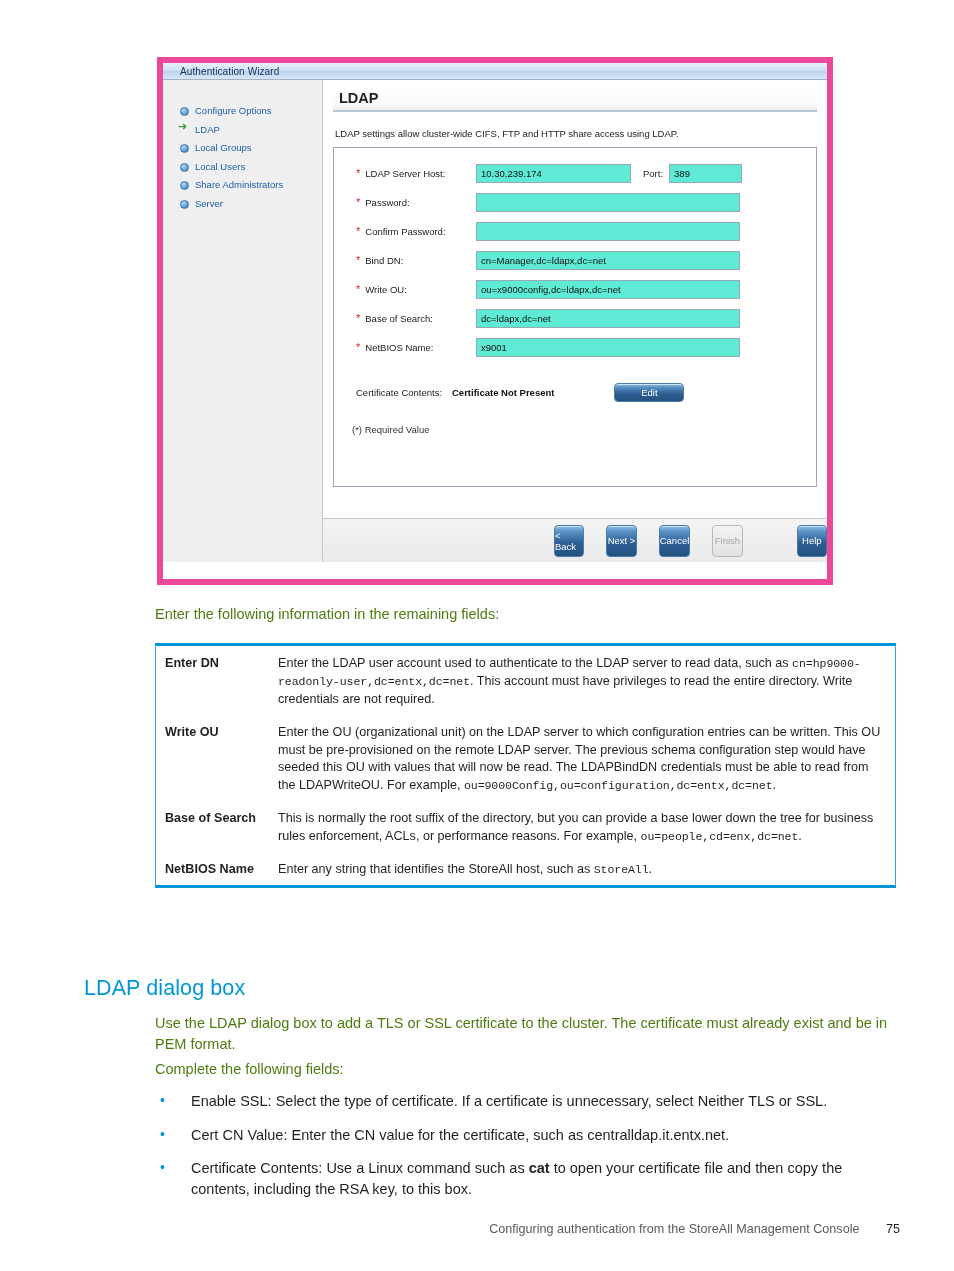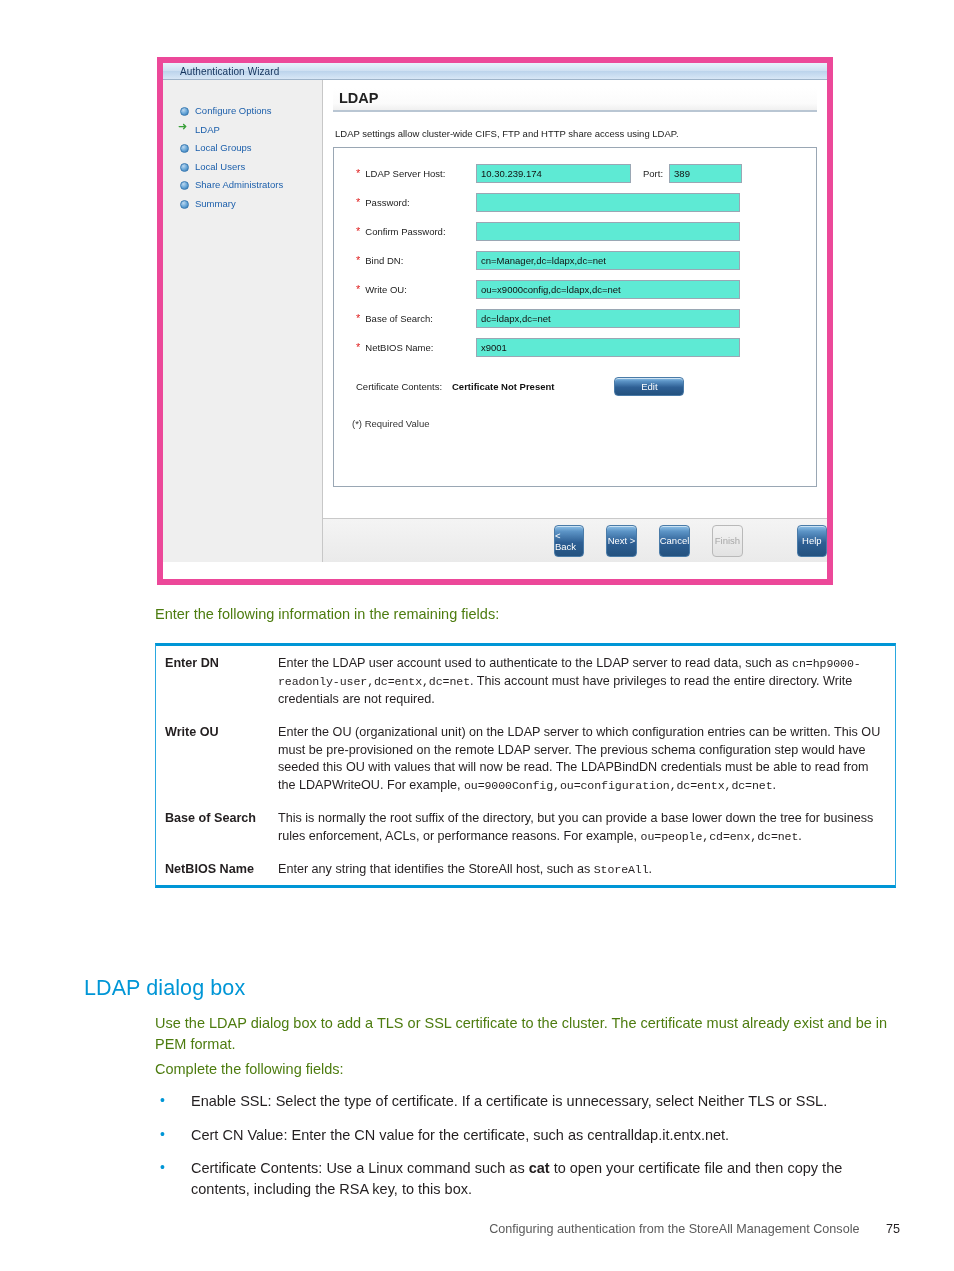--- a/index.html
+++ b/index.html
@@ -111,21 +111,21 @@
     color:#111;
     padding:0 4px;
     display:flex; align-items:center;
     font-family:"Liberation Sans", sans-serif;
   }
   .inp.w-host { width:155px; }
   .inp.w-port { width:73px; }
   .inp.w-full { width:264px; }
   .port-lbl { font-size:9.5px; margin:0 6px 0 12px; color:#222; }
 
-  .cert-row { display:flex; align-items:center; padding-left:22px; margin-top:20px; }
+  .cert-row { display:flex; align-items:center; padding-left:22px; margin-top:26px; }
   .cert-lbl { font-size:9.5px; width:96px; color:#222; }
   .cert-val { font-size:9.5px; font-weight:bold; color:#111; }
   .btn-edit {
     margin-left:60px;
     width:70px; height:19px;
     border-radius:4px;
     border:1px solid #4a7ba8;
     background:linear-gradient(to bottom,#8fc2e8 0%,#5c94c6 18%,#2e5f94 55%,#24527f 100%);
     color:#fff; font-size:9.5px;
     display:flex; align-items:center; justify-content:center;
@@ -267,21 +267,21 @@
         <div class="side-item">
           <span class="bullet dot"></span>
           <span>Local Users</span>
         </div>
         <div class="side-item">
           <span class="bullet dot"></span>
           <span>Share Administrators</span>
         </div>
         <div class="side-item">
           <span class="bullet dot"></span>
-          <span>Summary</span>
+          <span>Server</span>
         </div>
       </div>
 
       <div class="content">
         <div class="ldap-head">LDAP</div>
         <div class="ldap-desc">LDAP settings allow cluster-wide CIFS, FTP and HTTP share access using LDAP.</div>
 
         <div class="form-box">
 
           <div class="row">

